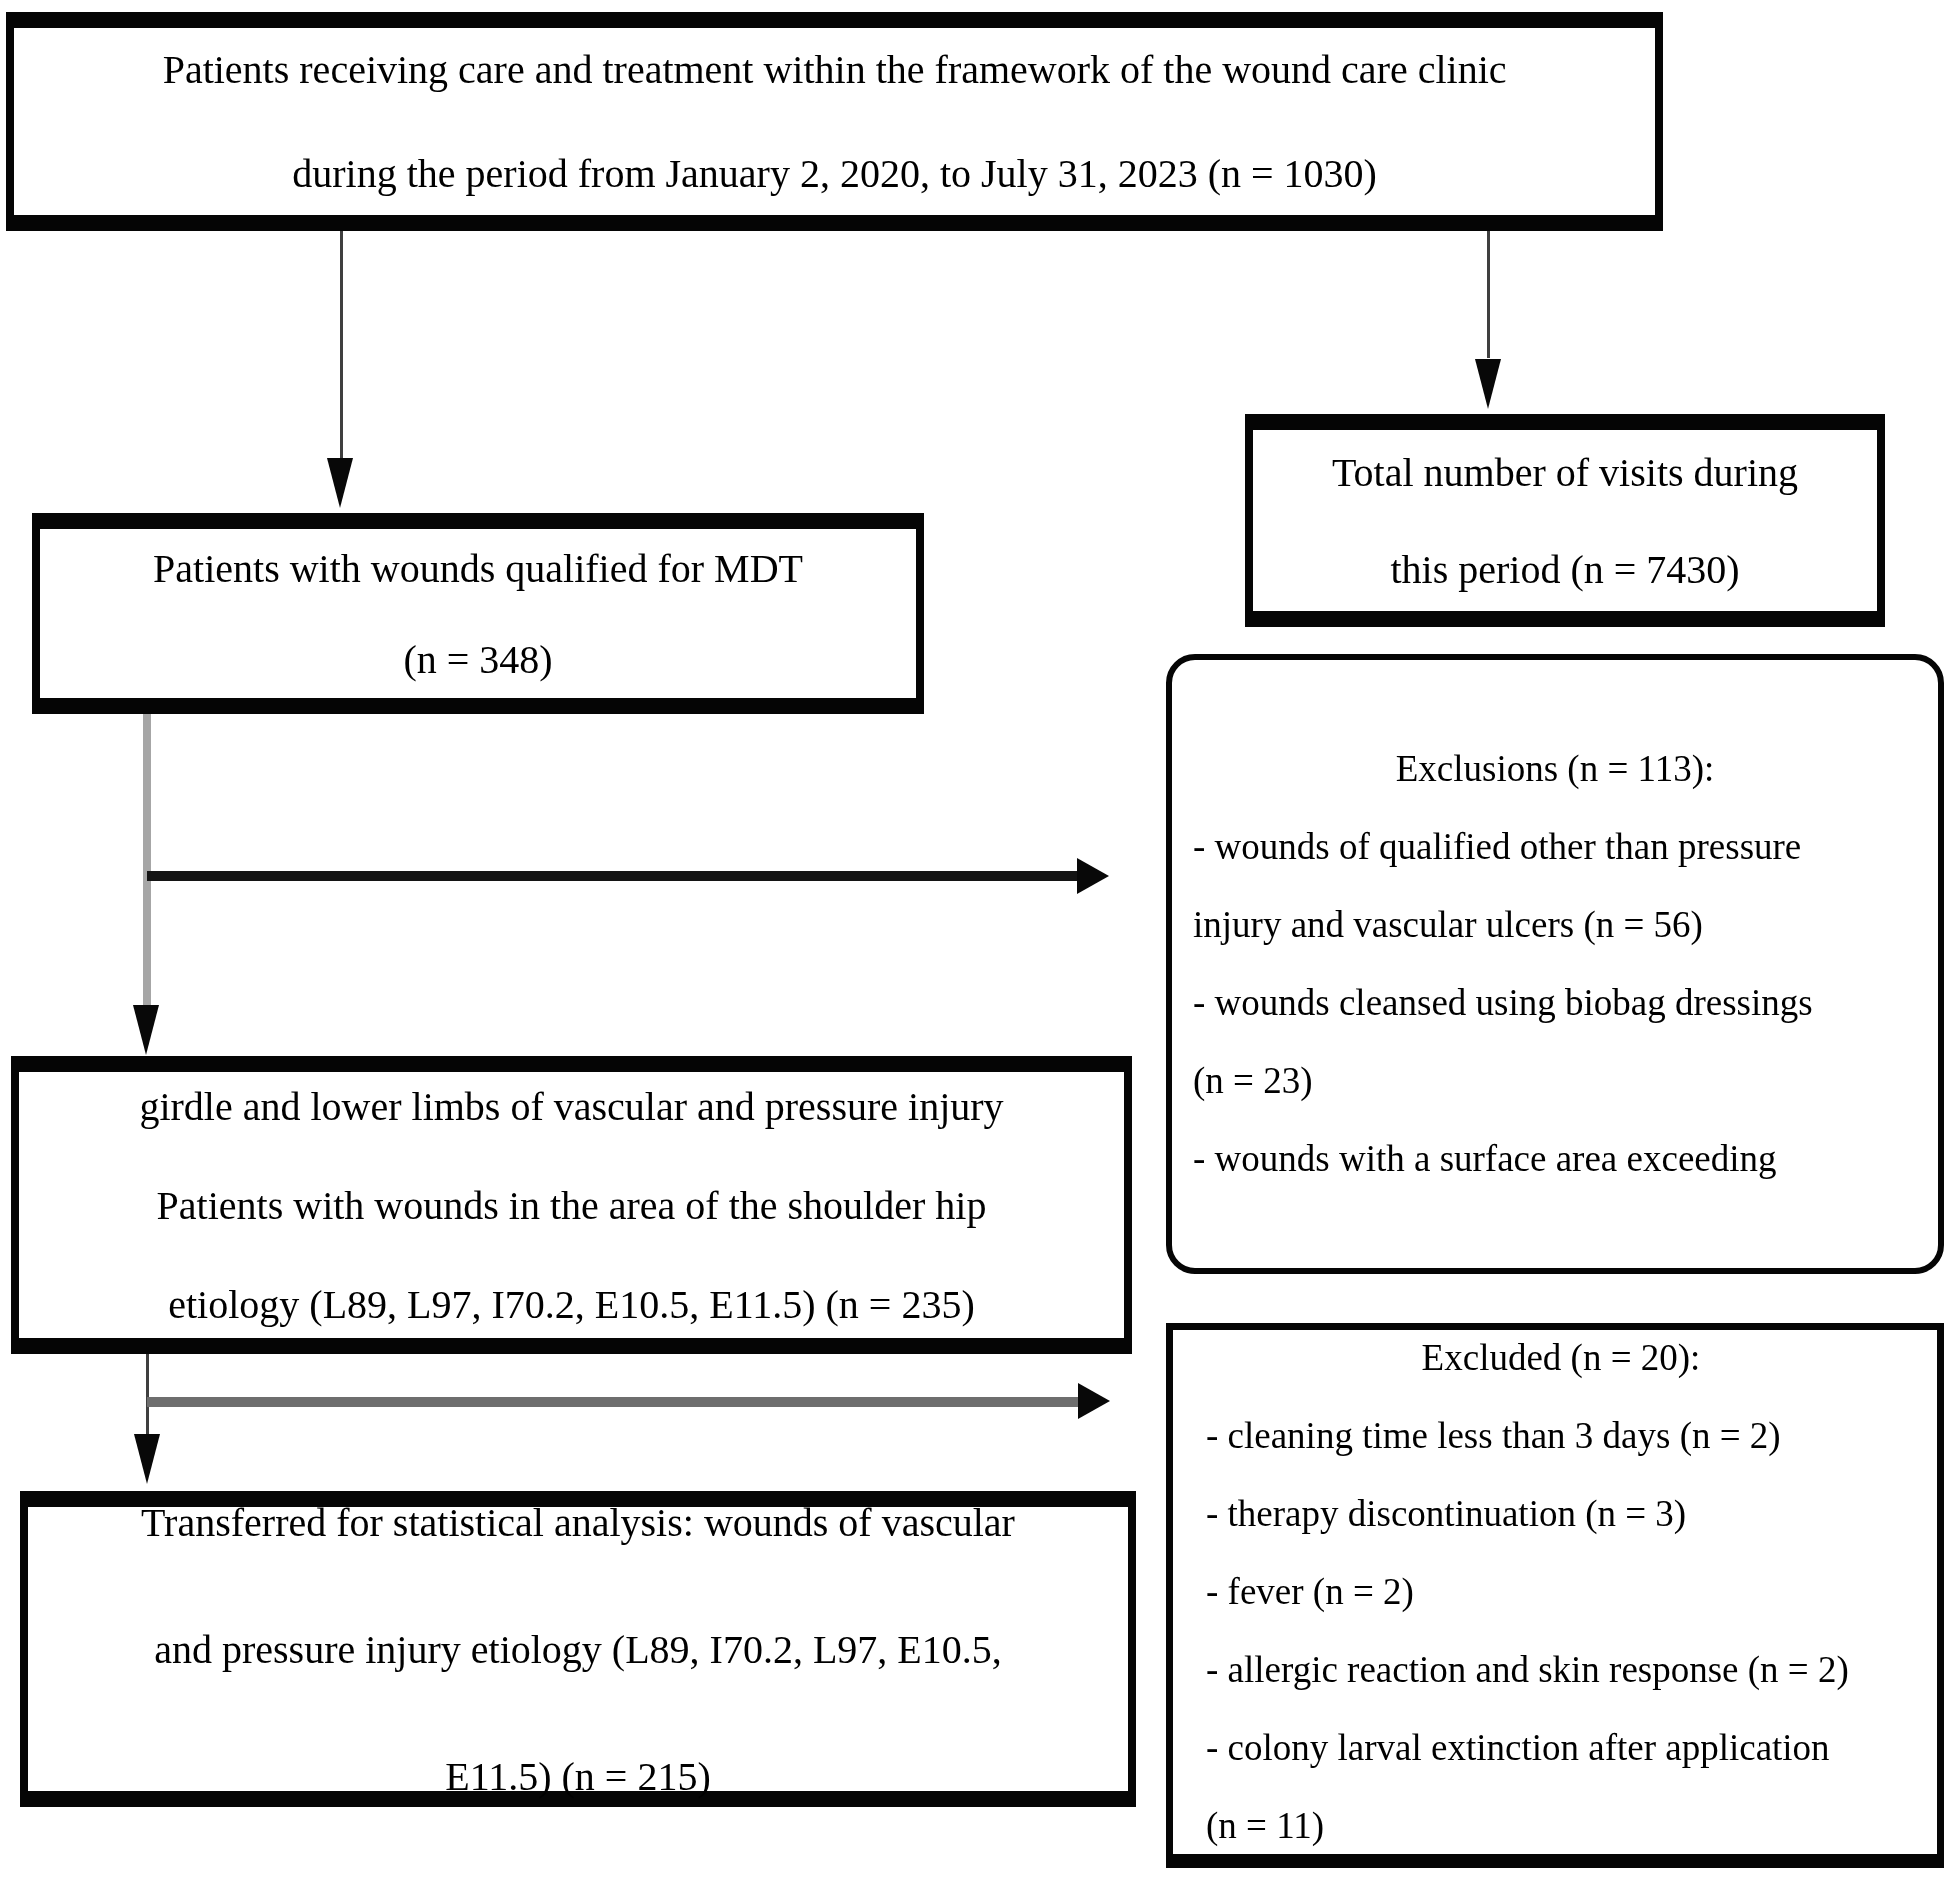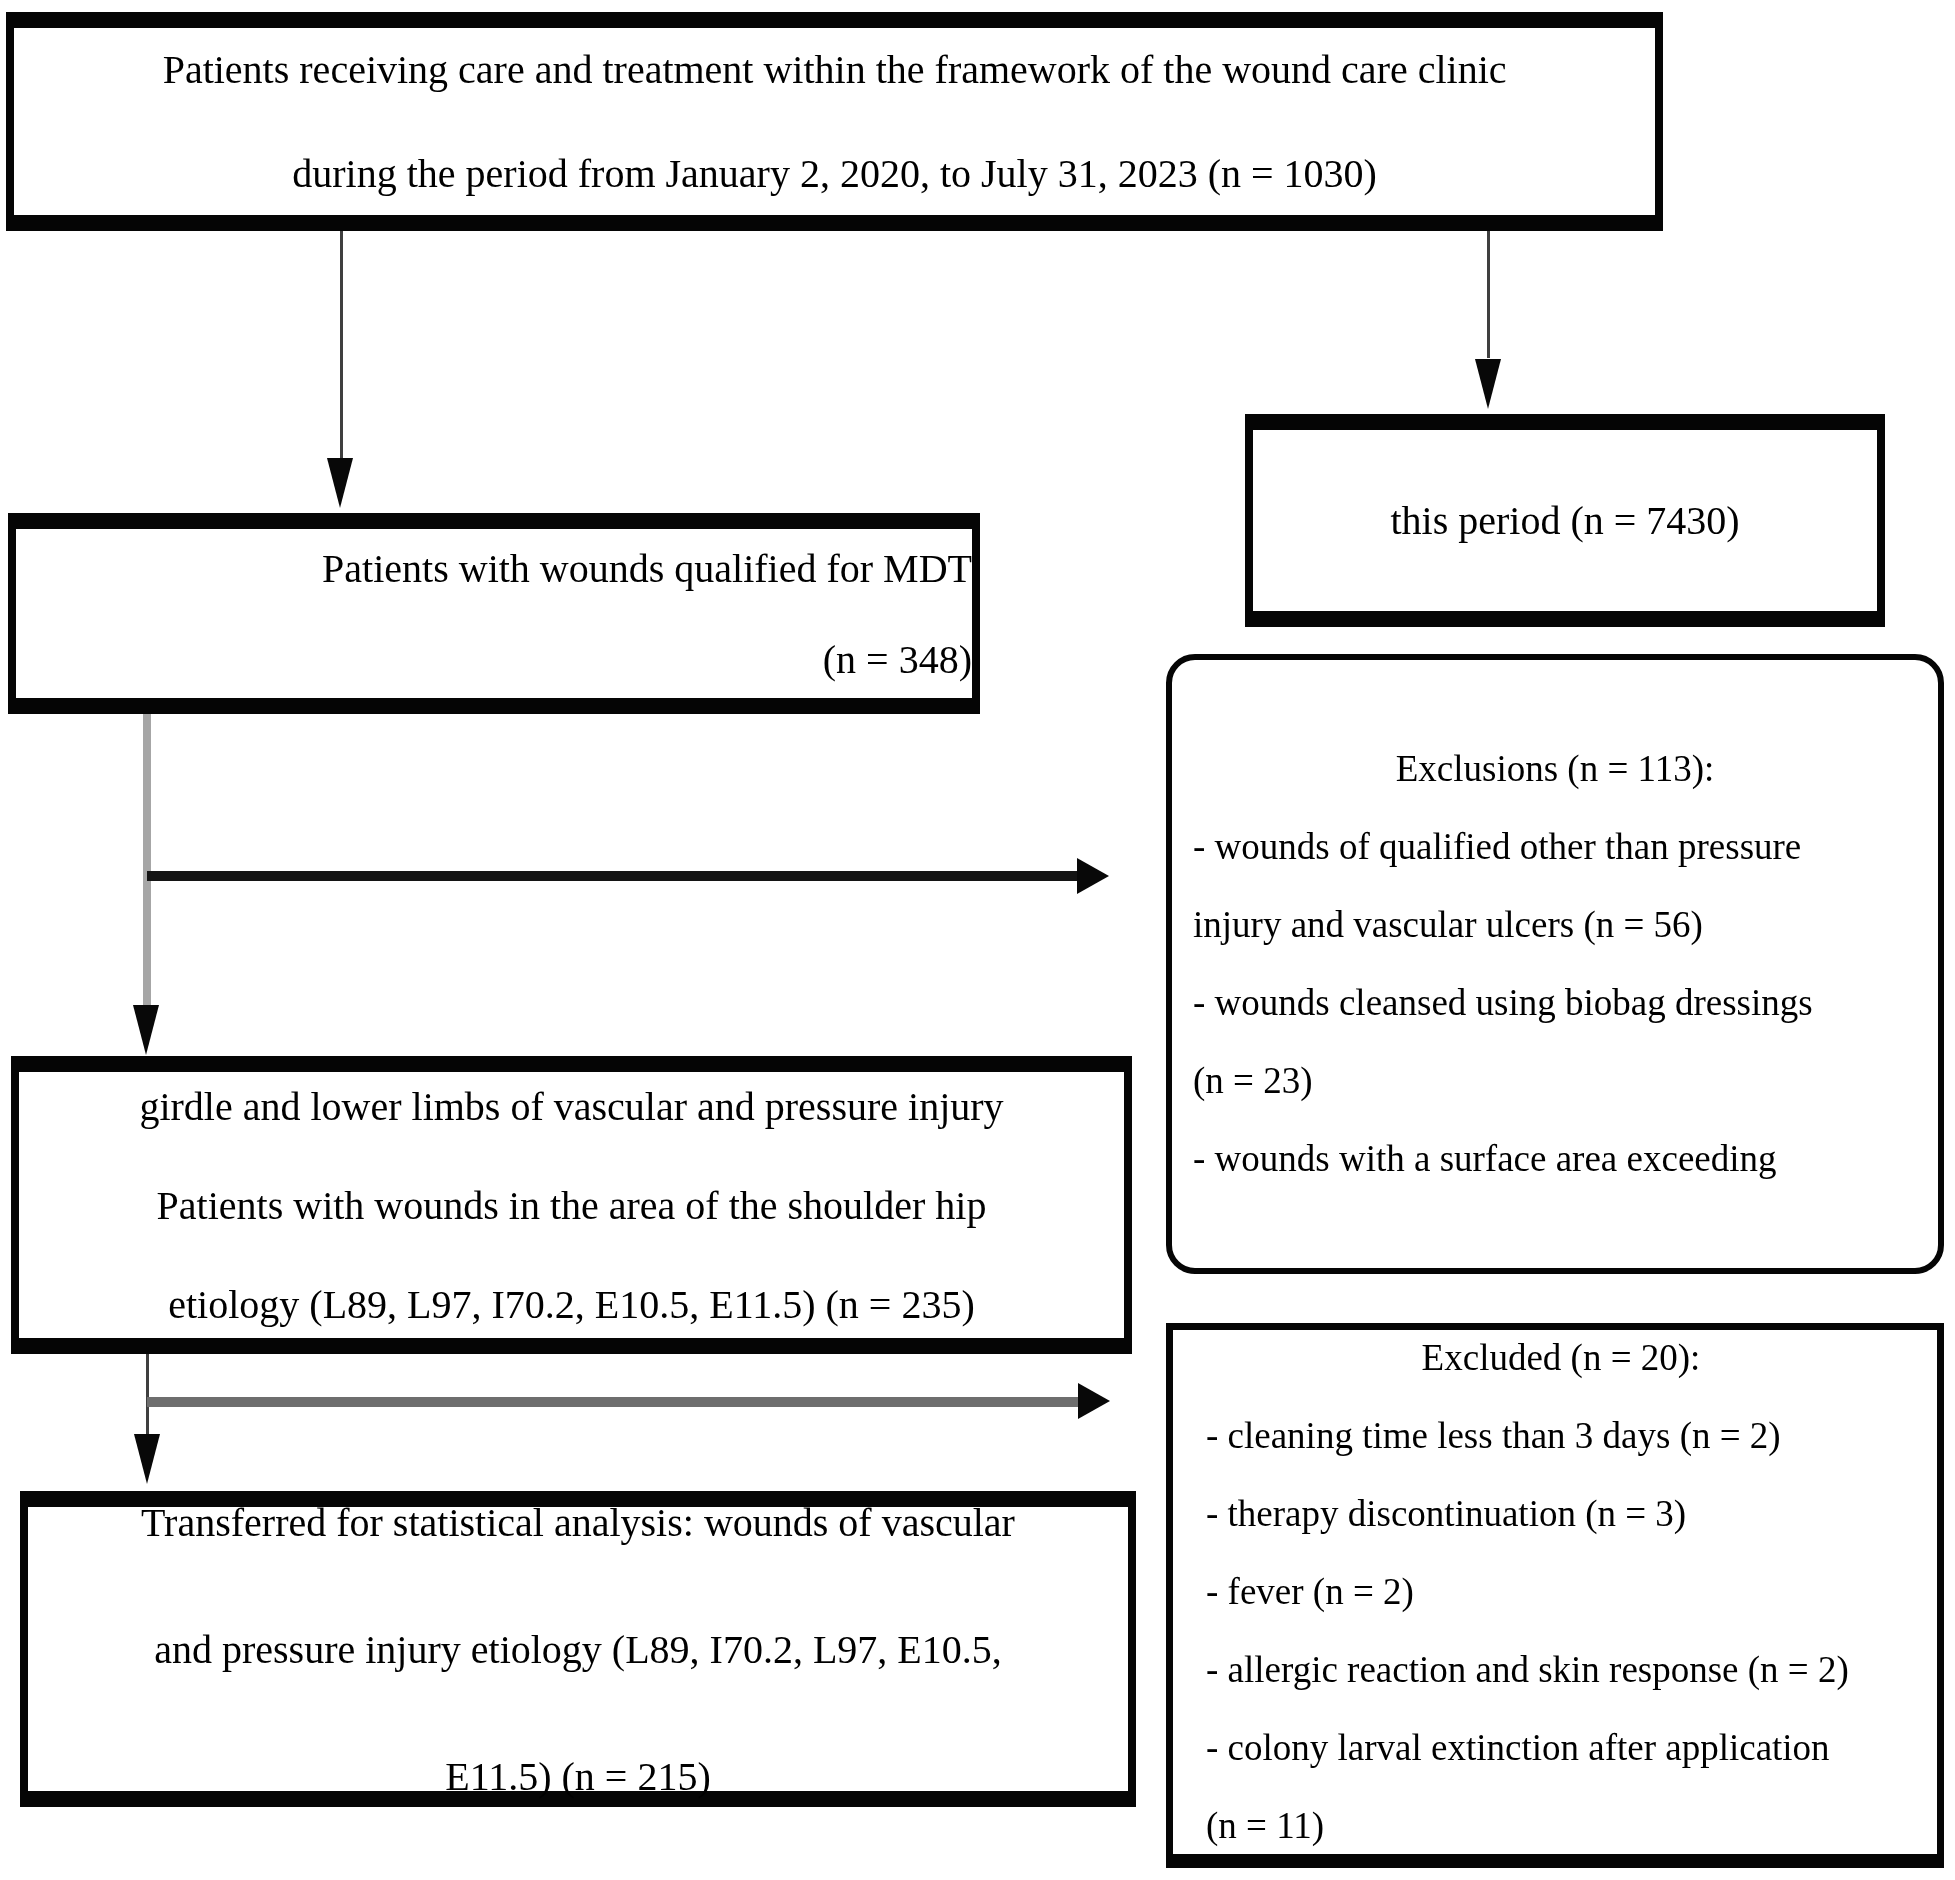--- a/index.html
+++ b/index.html
@@ -66,24 +66,25 @@
     <div class="line">during the period from January 2, 2020, to July 31, 2023 (n = 1030)</div>
   </div>
 
   <div class="vline" style="left:340px; top:231px; width:3.1px; height:228px; background:#3f3f3f;"></div>
   <div class="arrow-down" style="left:327px; top:458px;"></div>
 
   <div class="vline" style="left:1487px; top:231px; width:3.1px; height:127px; background:#3f3f3f;"></div>
   <div class="arrow-down" style="left:1475px; top:359px;"></div>
 
   <div class="fbox thickTB box-main lh-visits centered" style="left:1245px; top:414px; width:640px; height:213px;">
+    <div class="line">Total number of visits during</div>
     <div class="line">this period (n = 7430)</div>
   </div>
 
-  <div class="fbox thickTB box-main lh-qual centered" style="left:8px; top:513px; width:972px; height:201px;text-align:right;">
+  <div class="fbox thickTB box-main lh-qual centered" style="left:32px; top:513px; width:892px; height:201px;">
     <div class="line">Patients with wounds qualified for MDT</div>
     <div class="line">(n = 348)</div>
   </div>
 
   <div class="fbox thin box-side" style="left:1166px; top:654px; width:778px; height:620px;border-radius:29px;">
     <div class="heading">Exclusions (n = 113):</div>
     <div class="bullets">
       <div class="line">- wounds of qualified other than pressure</div>
       <div class="line">injury and vascular ulcers (n = 56)</div>
       <div class="line">- wounds cleansed using biobag dressings</div>

